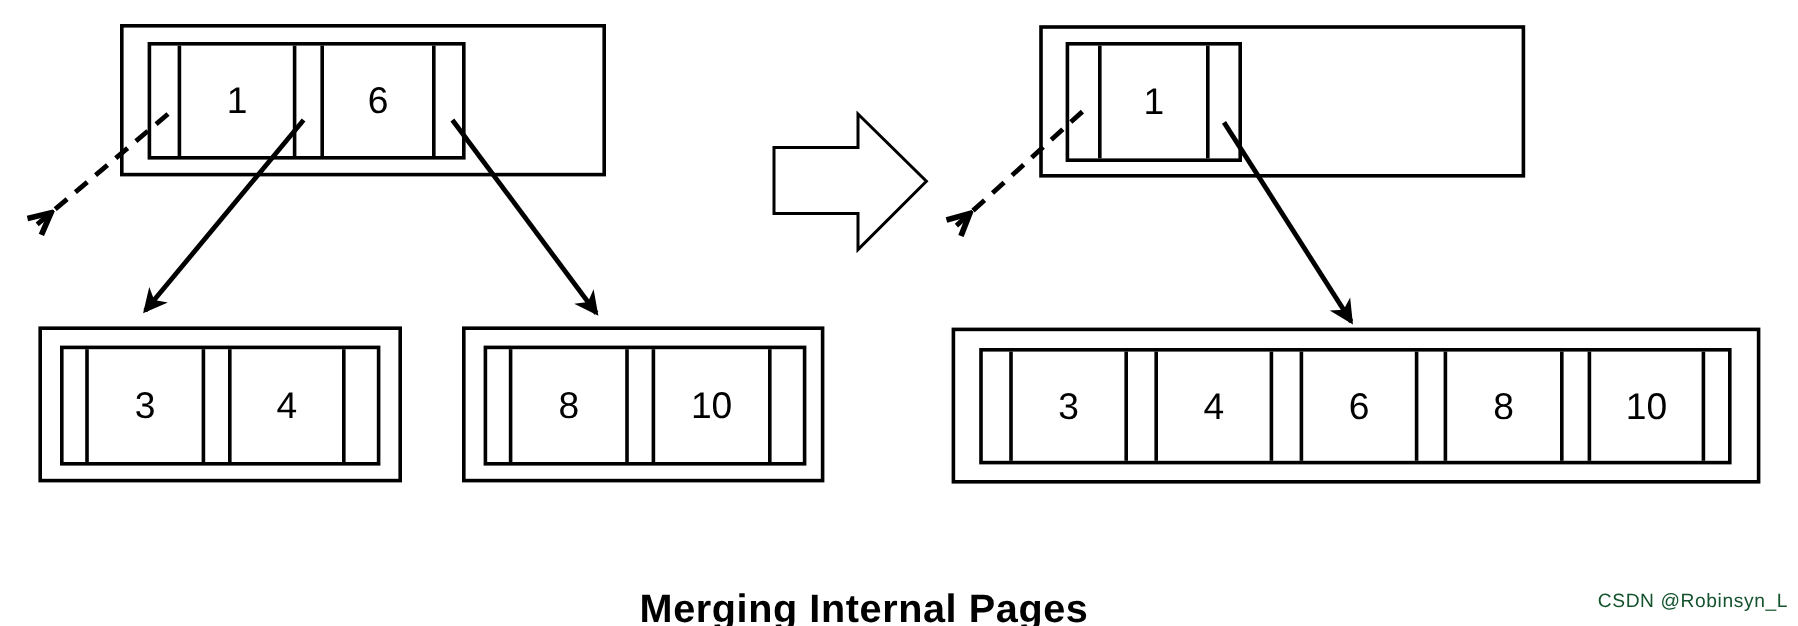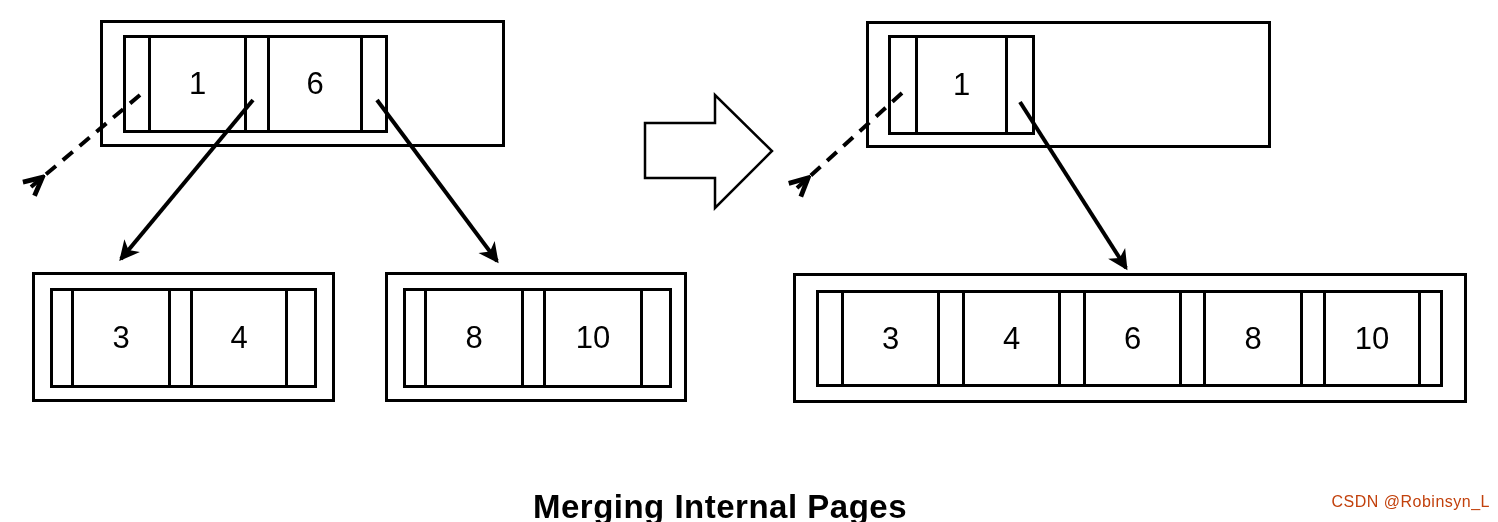--- a/index.html
+++ b/index.html
@@ -34,21 +34,21 @@
   }
   #arrow-layer{position:absolute;left:0;top:0;pointer-events:none;}
   .caption{
     position:absolute;left:0;top:488px;width:1440px;
     text-align:center;
     font-size:33px;font-weight:600;color:#000;
     letter-spacing:0.5px;
   }
   .watermark{
     position:absolute;right:8px;top:493px;
-    font-size:16px;color:#c2410c;
+    font-size:16px;color:#14532d;
     letter-spacing:0.5px;
   }
 </style>
 </head>
 <body>
 
 <div id="canvas">
 
   <div class="node" style="left:100px;top:20px;width:405px;height:127px">
     <div class="slots" style="left:20px;top:12px;width:265px;height:98px">

